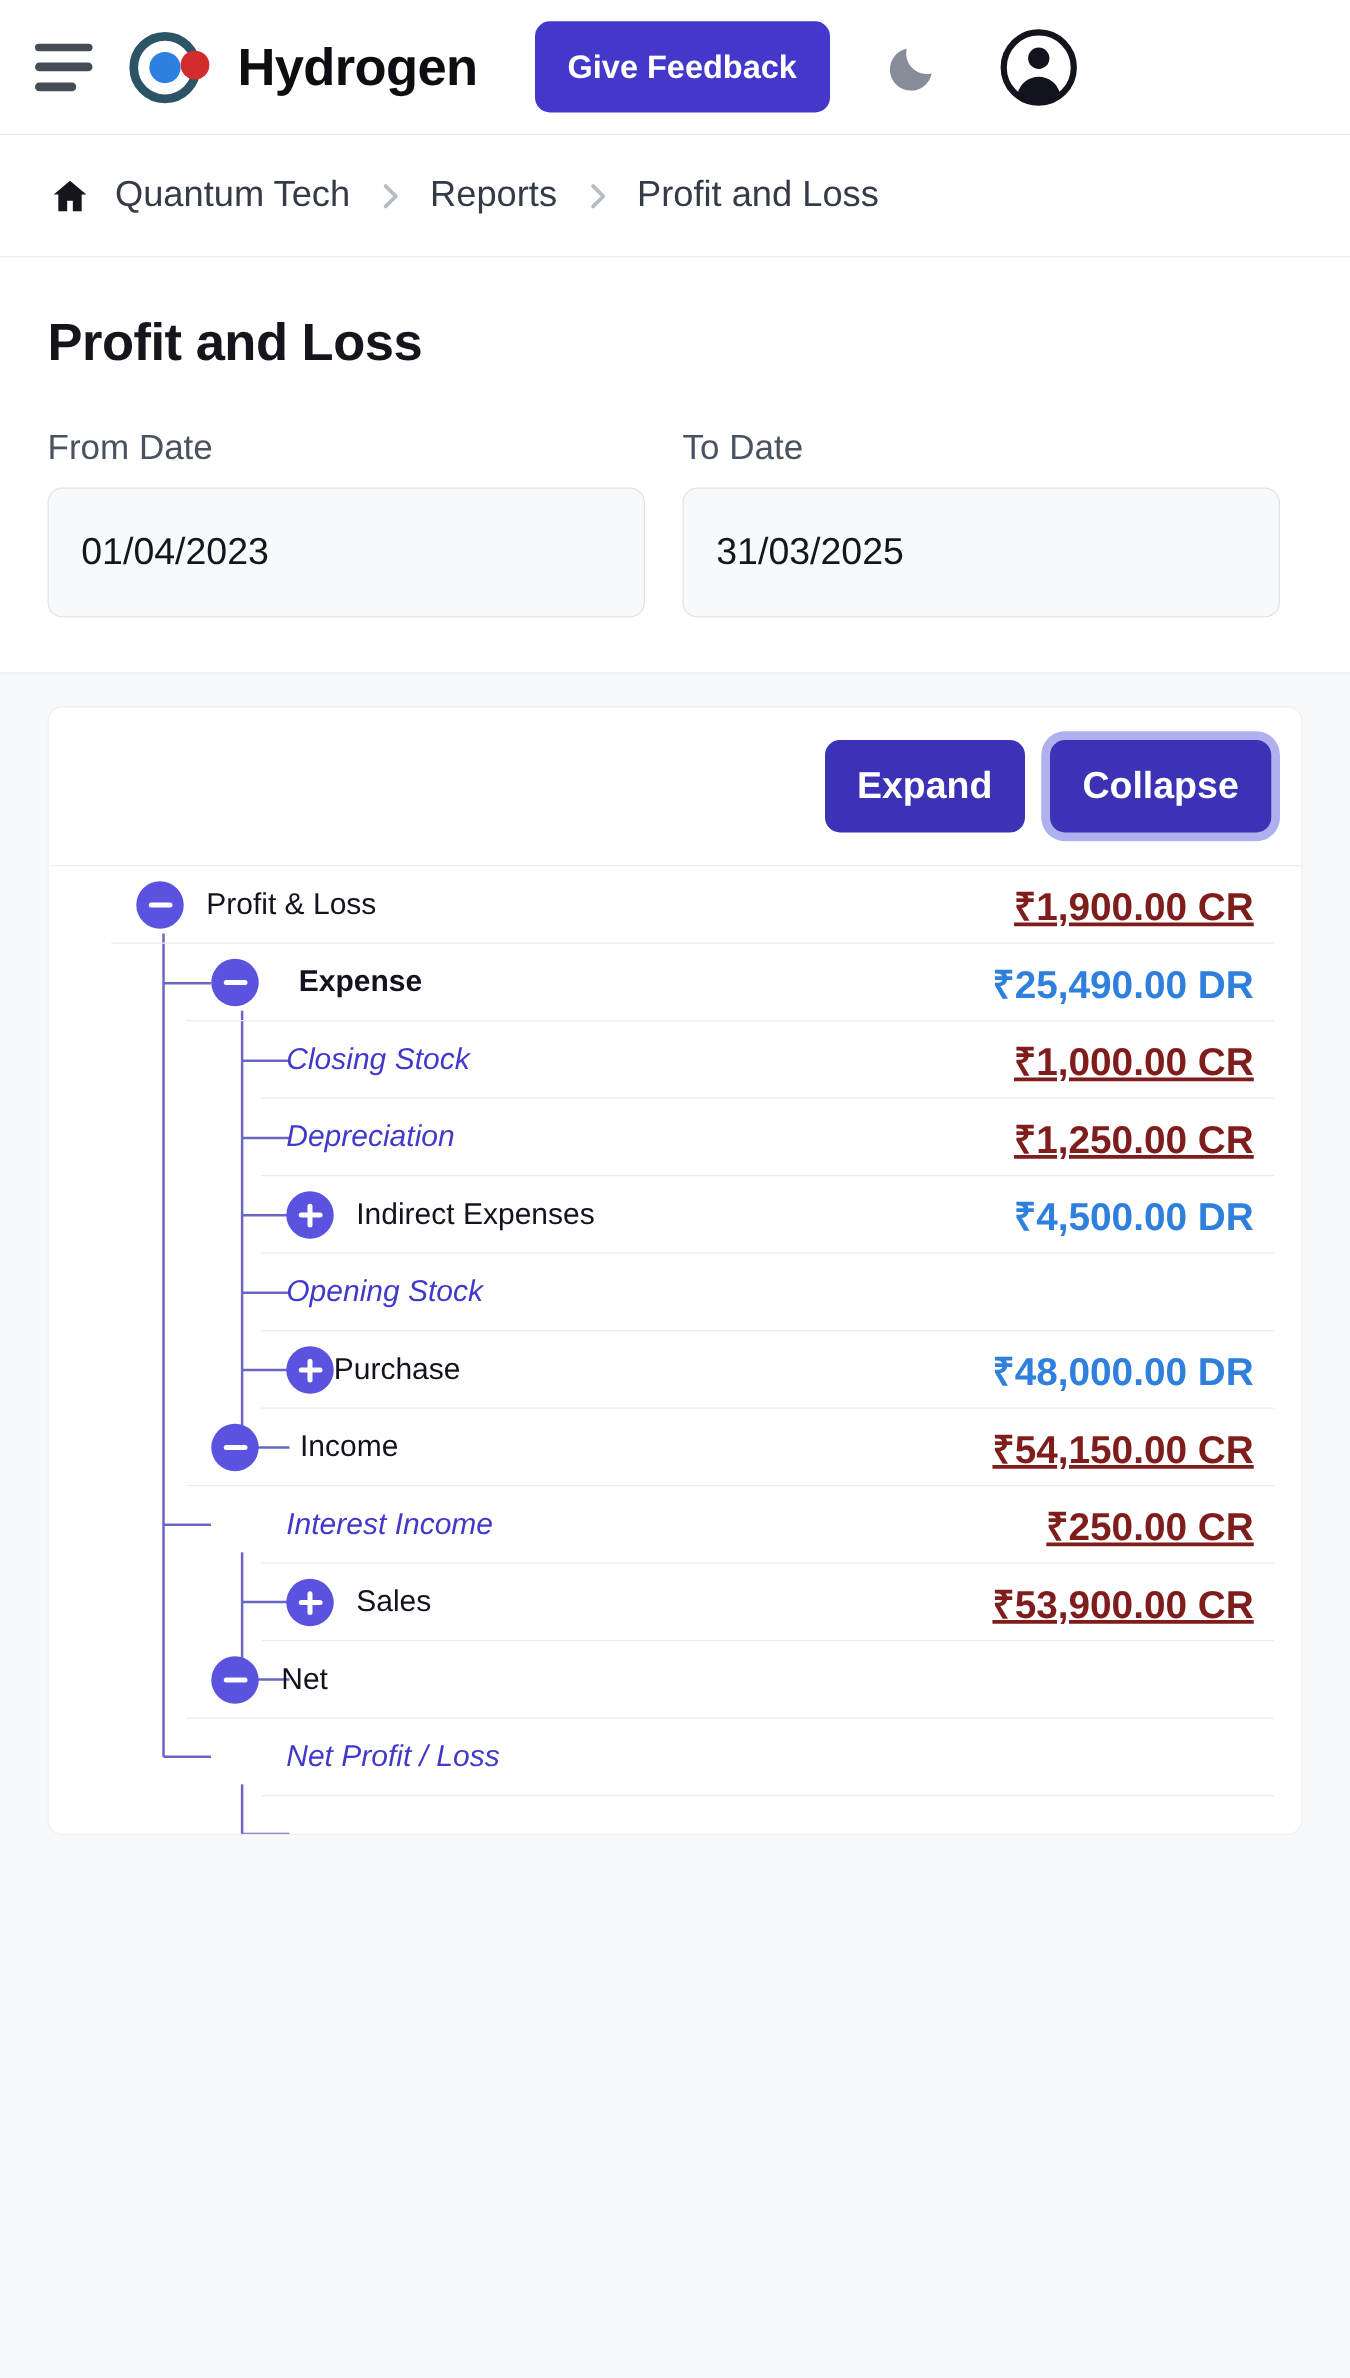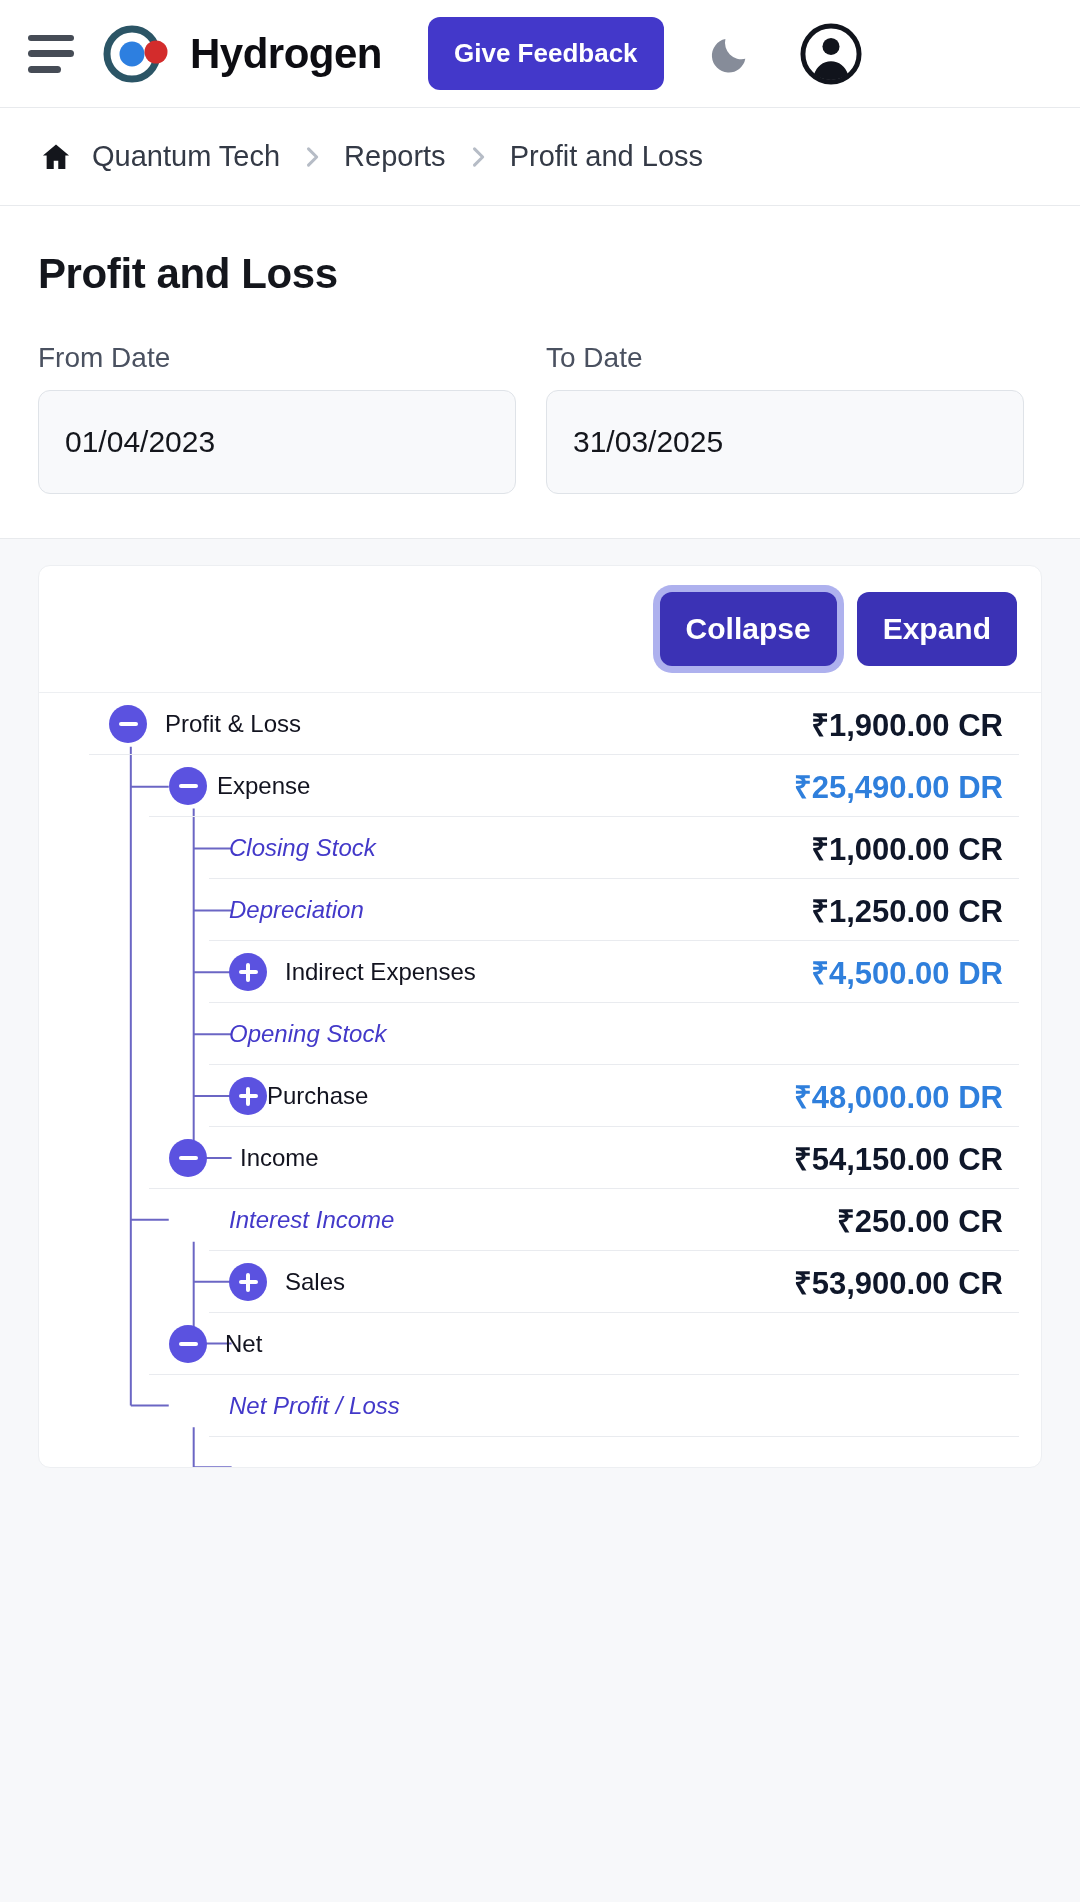--- a/index.html
+++ b/index.html
@@ -192,21 +192,21 @@
   }
   .node-label.branch { color: #12131f; }
   .node-label.leaf { color: #4339c9; font-style: italic; }
   .node-value {
     position:absolute;
     right: 38px;
     font-size: 31px;
     font-weight: bold;
     white-space:nowrap;
   }
-  .val-cr { color: #0f172a; }
+  .val-cr { color: #7f1d1d; text-decoration: underline; }
   .val-dr { color: #2f7fdc; }
 
   .toggle {
     width: 38px; height: 38px;
     border-radius: 50%;
     background:#5b52e0;
     display:flex; align-items:center; justify-content:center;
     flex:0 0 auto;
     cursor:pointer;
     position:relative;
@@ -296,22 +296,22 @@
       <label class="field-label">To Date</label>
       <input class="date-input" type="text" value="31/03/2025" style="">
     </div>
   </div>
 </div>
 
 <div class="report-area">
   <div class="card">
 
     <div class="card-toolbar">
+      <button class="btn-primary">Expand</button>
       <button class="btn-primary btn-focus">Collapse</button>
-      <button class="btn-primary">Expand</button>
     </div>
 
     <div class="tree" id="tree">
       <svg class="guides" id="guides" viewBox="0 0 1004 836" width="1004" height="836" style="height: 836px;">
           <line x1="92" y1="53" x2="92" y2="713" stroke="#6b66c4" stroke-width="2"></line>
           <line x1="92" y1="93" x2="130" y2="93" stroke="#6b66c4" stroke-width="2"></line>
           <line x1="92" y1="527" x2="130" y2="527" stroke="#6b66c4" stroke-width="2"></line>
           <line x1="92" y1="713" x2="130" y2="713" stroke="#6b66c4" stroke-width="2"></line>
           <line x1="155" y1="115" x2="155" y2="465" stroke="#6b66c4" stroke-width="2"></line>
           <line x1="155" y1="155" x2="193" y2="155" stroke="#6b66c4" stroke-width="2"></line>
@@ -332,21 +332,21 @@
             <div class="toggle"></div>
             <span class="node-label branch" style="margin-left: 18px;">Profit &amp; Loss</span>
             <span class="node-value val-cr">₹1,900.00 CR</span>
             <div class="rule" style="left: 50px;"></div>
           </div>
         </div>
         <div class="row">
           <div class="row-inner">
             <div style="width: 130px; flex: 0 0 auto;"></div>
             <div class="toggle"></div>
-            <span class="node-label branch" style="margin-left: 10px;">Expense</span>
+            <span class="node-label branch" style="margin-left: 32px; font-weight: bold;">Expense</span>
             <span class="node-value val-dr">₹25,490.00 DR</span>
             <div class="rule" style="left: 110px;"></div>
           </div>
         </div>
         <div class="row">
           <div class="row-inner">
             <div style="width: 190px; flex: 0 0 auto;"></div>
             <span class="node-label leaf" style="margin-left: 0px;">Closing Stock</span>
             <span class="node-value val-cr">₹1,000.00 CR</span>
             <div class="rule" style="left: 170px;"></div>

